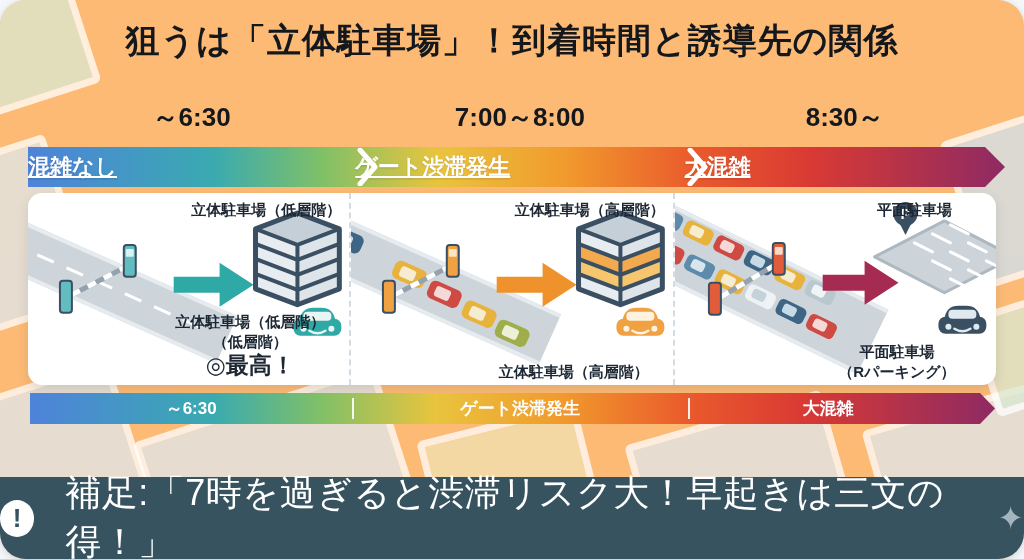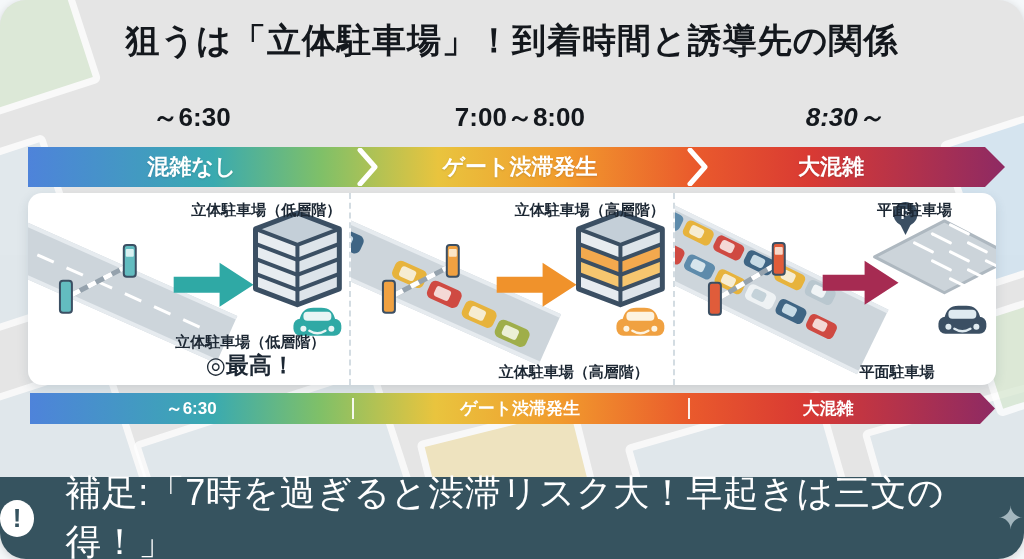--- a/index.html
+++ b/index.html
@@ -1,37 +1,37 @@
 <!DOCTYPE html>
 <html><head>
 <meta charset="utf-8">
 <style>
   html,body{margin:0;padding:0;background:#f5f8fa;font-family:"Liberation Sans","DejaVu Sans",sans-serif;}
   .canvas{position:relative;width:1024px;height:559px;border-radius:26px;overflow:hidden;
-          background:#e5e5e5;box-shadow:0 2px 8px rgba(0,0,0,.15);}
+          background:#fdba74;box-shadow:0 2px 8px rgba(0,0,0,.15);}
   
   .map{position:absolute;inset:0;}
   .map .blk{position:absolute;background:#dfe8ee;border:7px solid #ffffff;border-radius:6px;opacity:.75;}
   .map .green{background:#d9e9d2;}
   .map .yellow{background:#f2e3b3;}
   .map .blue{background:#cfe3f2;}
   
   .title{position:absolute;top:18px;left:0;width:100%;text-align:center;
          font-size:34px;font-weight:800;color:#14181d;letter-spacing:1px;}
   
   .times{position:absolute;top:100px;left:28px;width:977px;display:flex;}
   .times div{text-align:center;font-size:26px;font-weight:800;color:#14181d;}
-  .t0{width:33.5%;} .t1{width:33.7%;} .t2{width:32.8%;font-style:italic;}
+  .t0{width:33.5%;} .t1{width:33.7%;} .t2{width:32.8%;}
   
   .band{position:absolute;background:linear-gradient(90deg,#4e83da 0%,#3aaab0 19%,#7fc068 30%,
         #e9c43e 42%,#f19a2d 55%,#ea5b2c 68%,#d93a33 80%,#8e2a63 100%);}
   .band-top{top:147px;left:28px;width:977px;height:40px;
         clip-path:polygon(0 0,calc(100% - 20px) 0,100% 50%,calc(100% - 20px) 100%,0 100%);}
-  .band-top span{position:absolute;top:0;height:52px;line-height:40px;text-align:center;
-        color:#fff;font-size:22px;font-weight:800;text-shadow:0 1px 2px rgba(0,0,0,.15);}
+  .band-top span{position:absolute;top:0;height:52px;line-height:40px;
+        color:#fff;font-size:22px;font-weight:800;text-shadow:0 1px 2px rgba(0,0,0,.15);text-decoration:underline;}
   .bp0{left:0;width:33.5%;} .bp1{left:33.5%;width:33.7%;} .bp2{left:67.2%;width:30%;}
   .chev{position:absolute;top:1px;}
   .chev1{left:33.5%;} .chev2{left:67.2%;}
   .band-bottom{top:393px;left:30px;width:965px;height:31px;
         clip-path:polygon(0 0,calc(100% - 15px) 0,100% 50%,calc(100% - 15px) 100%,0 100%);}
   .band-bottom span{position:absolute;top:0;height:31px;line-height:31px;text-align:center;
         color:#fff;font-size:17px;font-weight:800;}
   .bb0{left:0;width:33.4%;} .bb1{left:33.4%;width:34.8%;} .bb2{left:68.2%;width:29%;}
   .vdiv{position:absolute;top:5px;height:21px;width:2px;background:rgba(255,255,255,.9);}
   .vd1{left:33.4%;} .vd2{left:68.2%;}
@@ -137,20 +137,21 @@
           <rect x="2" y="14" width="48" height="17" rx="7" fill="#2fa9a5"></rect>
           <rect x="12" y="7" width="28" height="9" rx="4" fill="#e8f5f5"></rect>
           <circle cx="12" cy="24" r="3" fill="#e8f5f5"></circle>
             <circle cx="40" cy="24" r="3" fill="#e8f5f5"></circle>
           <path d="M18,26 Q26,31 34,26" fill="none" stroke="#e8f5f5" stroke-width="2.5" stroke-linecap="round"></path>
         </g>
       </svg>
       <div class="dest">立体駐車場（低層階）</div>
       <div class="result">
         <div>立体駐車場（低層階）</div>
+        <div>（低層階）</div>
         <div class="verdict">◎最高！</div>
       </div>
     </div>
 
     <div class="col">
       <svg viewBox="0 0 322 192">
         <g transform="rotate(24 80 95)">
           <rect x="-40" y="66" width="250" height="56" fill="#cdd5db"></rect>
           <rect x="-40" y="66" width="250" height="4" fill="#e6ebef"></rect>
           <rect x="-40" y="118" width="250" height="4" fill="#e6ebef"></rect>
@@ -308,20 +309,21 @@
           <rect x="2" y="14" width="48" height="17" rx="7" fill="#3b4f63"></rect>
           <rect x="12" y="7" width="28" height="9" rx="4" fill="#dfeaf0"></rect>
           <circle cx="12" cy="24" r="3" fill="#dfeaf0"></circle>
             <circle cx="40" cy="24" r="3" fill="#dfeaf0"></circle>
           <path d="M18,26 Q26,31 34,26" fill="none" stroke="#dfeaf0" stroke-width="2.5" stroke-linecap="round"></path>
         </g>
       </svg>
       <div class="dest dest3">平面駐車場</div>
       <div class="result">
         <div>平面駐車場</div>
+        <div>（Rパーキング）</div>
       </div>
     </div>
   </div>
 
   <div class="band band-bottom">
     <span class="bb0">～6:30</span>
     <span class="bb1">ゲート渋滞発生</span>
     <span class="bb2">大混雑</span>
     <div class="vdiv vd1"></div>
     <div class="vdiv vd2"></div>

